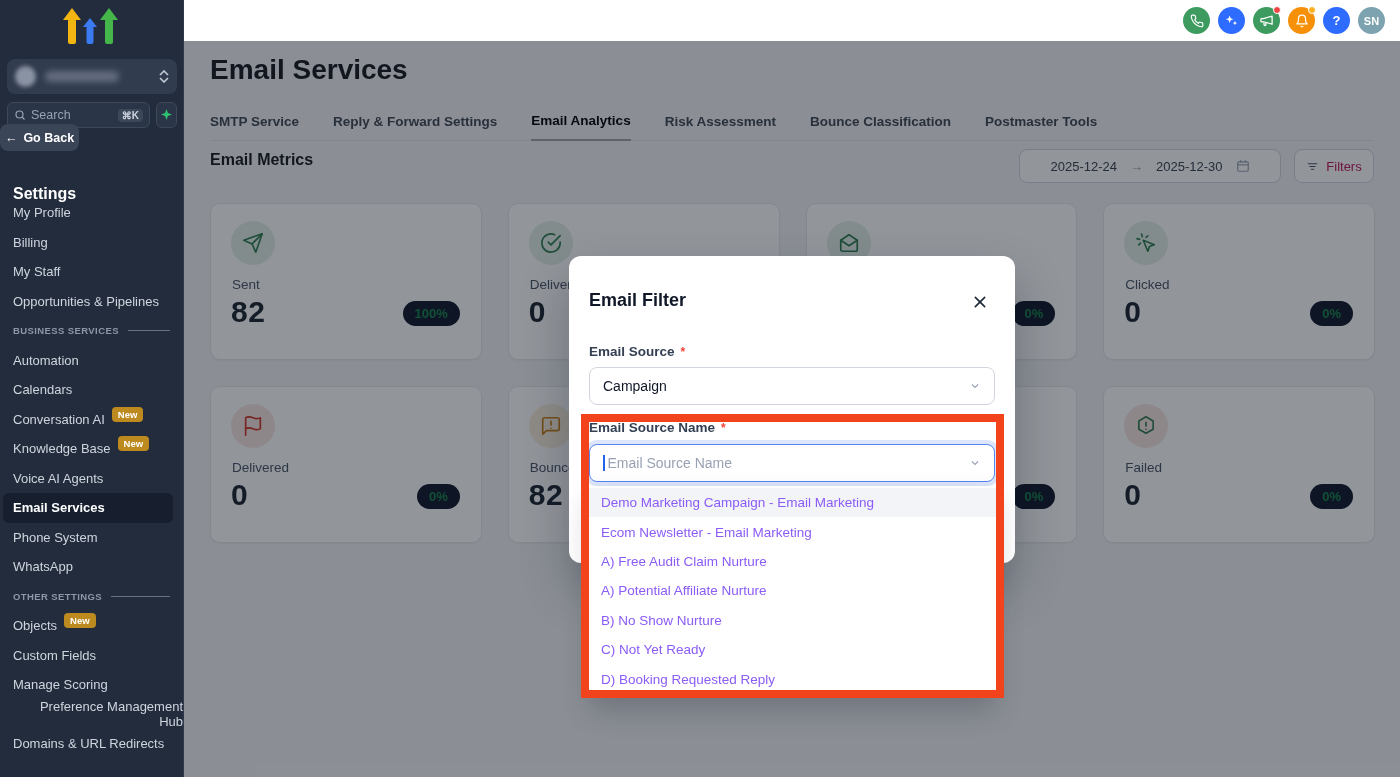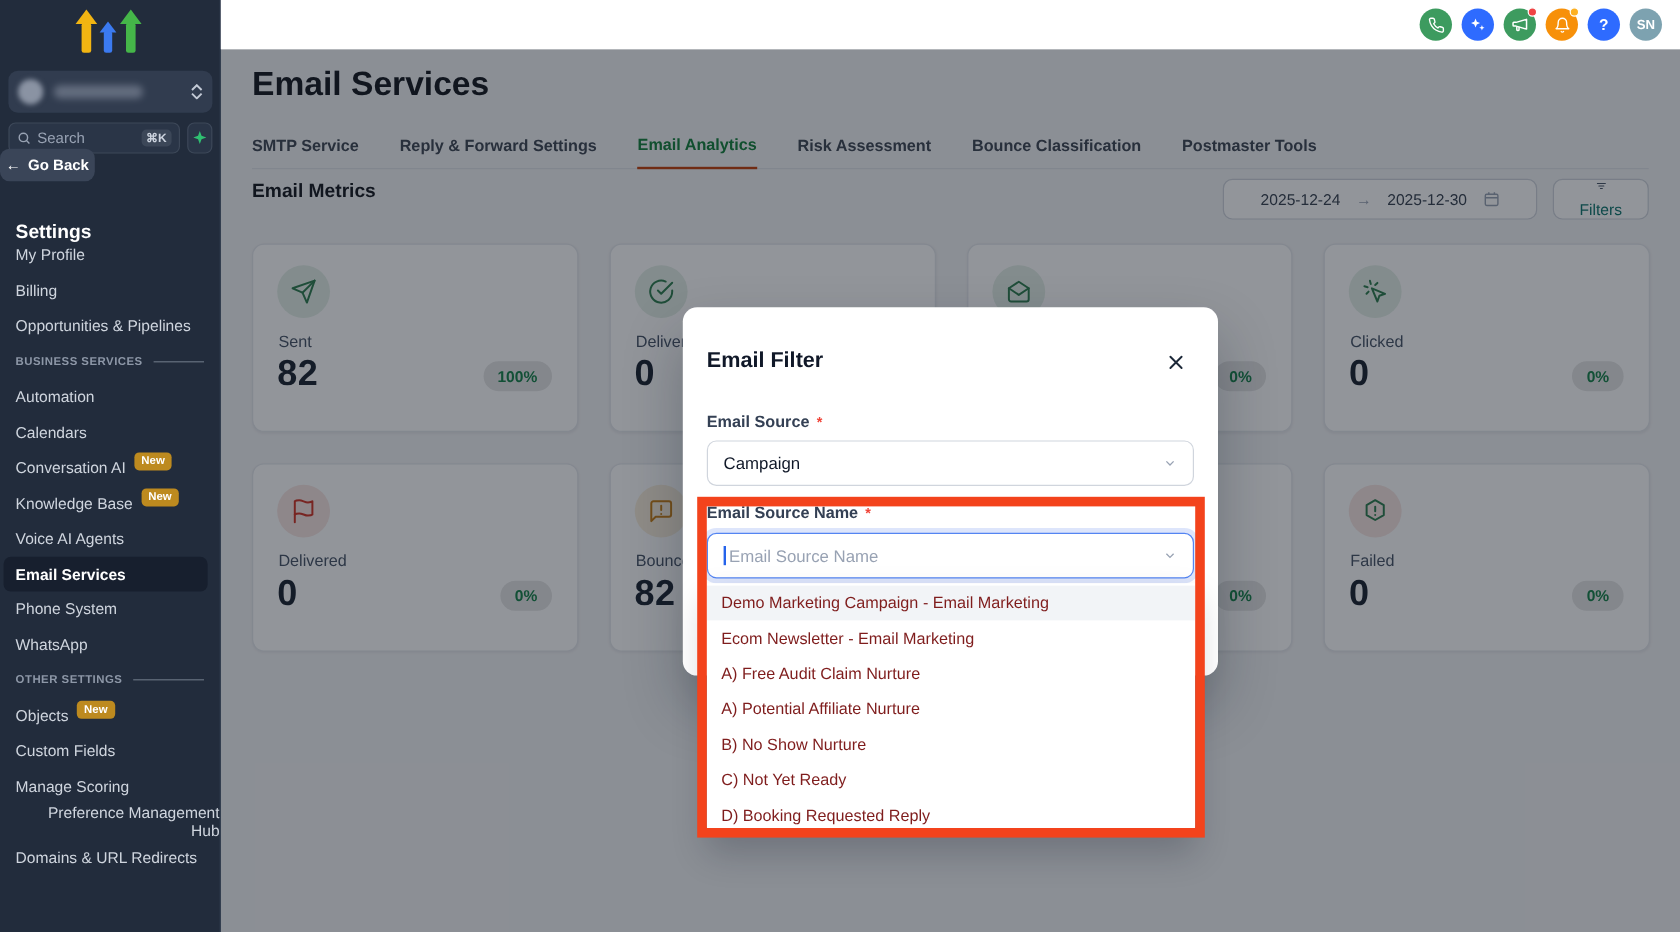--- a/index.html
+++ b/index.html
@@ -28,47 +28,47 @@
   
   .topbar { position:absolute; left:184px; top:0; right:0; height:41px; background:#fff; z-index:30; display:flex; align-items:center; justify-content:flex-end; gap:8px; padding-right:15px; }
   .tb-icon { width:27px; height:27px; border-radius:50%; position:relative; display:flex; align-items:center; justify-content:center; color:#fff; font-size:13px; font-weight:700; cursor:pointer; }
   .tb-dot { position:absolute; width:8px; height:8px; border-radius:50%; top:-1px; right:-1px; border:1.5px solid #fff; }
 
   
   .content { position:absolute; left:184px; top:41px; right:0; bottom:0; background:#f3f4f6; z-index:1; }
   .page-title { position:absolute; left:26px; top:13px; font-size:28px; font-weight:700; color:#14181f; }
   .tabs { position:absolute; left:26px; right:26px; top:60px; height:40px; border-bottom:1px solid #e1e4ea; display:flex; align-items:flex-end; gap:34px; }
   .tab { font-size:13.5px; font-weight:600; color:#3f4754; padding-bottom:11px; cursor:pointer; }
-  .tab.active { color:#15803d; border-bottom:2px solid #c2410c; margin-bottom:-1px; }
+  .tab.active { color:#000000; border-bottom:2px solid #a3a3a3; margin-bottom:-1px; }
   .metrics-head { position:absolute; left:26px; top:110px; font-size:16px; font-weight:700; color:#14181f; }
   .controls { position:absolute; right:26px; top:108px; height:34px; display:flex; gap:13px; }
   .daterange { width:262px; border:1px solid #cfd4dc; border-radius:8px; background:#fff; display:flex; align-items:center; justify-content:center; gap:13px; font-size:13px; color:#384250; cursor:pointer; }
-  .filters-btn { width:80px; border:1px solid #cfd4dc; border-radius:8px; background:#fff; display:flex; align-items:center; justify-content:center; gap:7px; font-size:13px; font-weight:500; color:#0f766e; cursor:pointer;flex-direction:column; }
+  .filters-btn { width:80px; border:1px solid #cfd4dc; border-radius:8px; background:#fff; display:flex; align-items:center; justify-content:center; gap:7px; font-size:13px; font-weight:500; color:#be185d; cursor:pointer; }
   .grid { position:absolute; left:26px; top:162px; right:25px; display:grid; grid-template-columns:repeat(4,1fr); column-gap:26px; row-gap:26px; grid-auto-rows:157px; }
   .card { background:#fff; border:1px solid #e4e7ec; border-radius:10px; position:relative; box-shadow:0 1px 2px rgba(16,24,40,.05); }
   .card .circ { position:absolute; left:20px; top:17px; width:44px; height:44px; border-radius:50%; display:flex; align-items:center; justify-content:center; }
   .card .lbl { position:absolute; left:21px; top:73px; font-size:13.5px; color:#475467; }
   .card .val { position:absolute; left:20px; top:91px; font-size:30px; font-weight:700; color:#1b2330; letter-spacing:.5px; }
-  .card .pill { position:absolute; right:21px; top:97px; height:25px; padding:0 12px; border-radius:13px; background:#e5e5e5; color:#17824a; font-size:13px; font-weight:600; display:flex; align-items:center; }
+  .card .pill { position:absolute; right:21px; top:97px; height:25px; padding:0 12px; border-radius:13px; background:#0f172a; color:#17824a; font-size:13px; font-weight:600; display:flex; align-items:center; }
 
   
   .dim { position:absolute; left:184px; top:41px; right:0; bottom:0; background:rgba(14,20,32,.45); z-index:10; }
   .modal { position:absolute; left:569px; top:256px; width:446px; height:307px; background:#fff; border-radius:12px; z-index:20; box-shadow:0 24px 48px rgba(16,24,40,.28); }
   .modal-title { position:absolute; left:20px; top:34px; font-size:18px; font-weight:700; color:#101828; }
   .modal-close { position:absolute; right:25px; top:38px; width:18px; height:18px; cursor:pointer; }
   .field-label { position:absolute; left:20px; font-size:13.5px; font-weight:600; color:#344054; }
   .req { color:#f04438; margin-left:6px; font-size:12px; }
   .select { position:absolute; left:20px; top:111px; width:406px; height:38px; border:1px solid #d0d5dd; border-radius:8px; display:flex; align-items:center; justify-content:space-between; padding:0 13px; font-size:14px; color:#101828; cursor:pointer; background:#fff; }
   .input-wrap { position:absolute; left:20px; top:188px; width:406px; height:38px; border:1px solid #5485f2; border-radius:8px; box-shadow:0 0 0 4px rgba(46,91,232,.16); display:flex; align-items:center; padding:0 13px; background:#fff; }
   .input-wrap input { border:none; outline:none; flex:1; font-size:14px; font-family:"Liberation Sans",sans-serif; color:#344054; background:transparent; padding-left:3px; }
   .input-wrap input::placeholder { color:#98a2b3; }
   .caret { width:1.5px; height:16px; background:#2563eb; }
 
   .dropdown { position:absolute; left:589px; top:486px; width:407px; z-index:25; background:#fff; border-radius:0 0 8px 8px; box-shadow:0 14px 28px rgba(16,24,40,.22); padding:2px 0 3px 0; }
-  .option { height:29.4px; display:flex; align-items:center; padding:0 12px; font-size:13.5px; color:#7f1d1d; cursor:pointer; }
+  .option { height:29.4px; display:flex; align-items:center; padding:0 12px; font-size:13.5px; color:#8b5cf6; cursor:pointer; }
   .option.hl { background:#f2f4f7; }
 
   .annotation { position:absolute; left:581px; top:414px; width:423px; height:284px; border:8px solid #f3431c; z-index:40; }
 </style>
 </head>
 <body>
 
 <aside class="sidebar">
   <div class="logo">
     <svg viewBox="0 0 62 40" width="62" height="40">
@@ -113,20 +113,23 @@
     <span>Go Back</span>
   </div>
 
   <div class="settings-title">Settings</div>
   <nav class="nav" id="nav">
       <div class="nav-item" style="margin-top: -7px;">
         <span>My Profile</span>
       </div>
       <div class="nav-item">
         <span>Billing</span>
+      </div>
+      <div class="nav-item">
+        <span>My Staff</span>
       </div>
       <div class="nav-item">
         <span>Opportunities &amp; Pipelines</span>
       </div>
       <div class="nav-section">
         <span>BUSINESS SERVICES</span>
         <div class="line"></div>
       </div>
       <div class="nav-item">
         <span>Automation</span>

